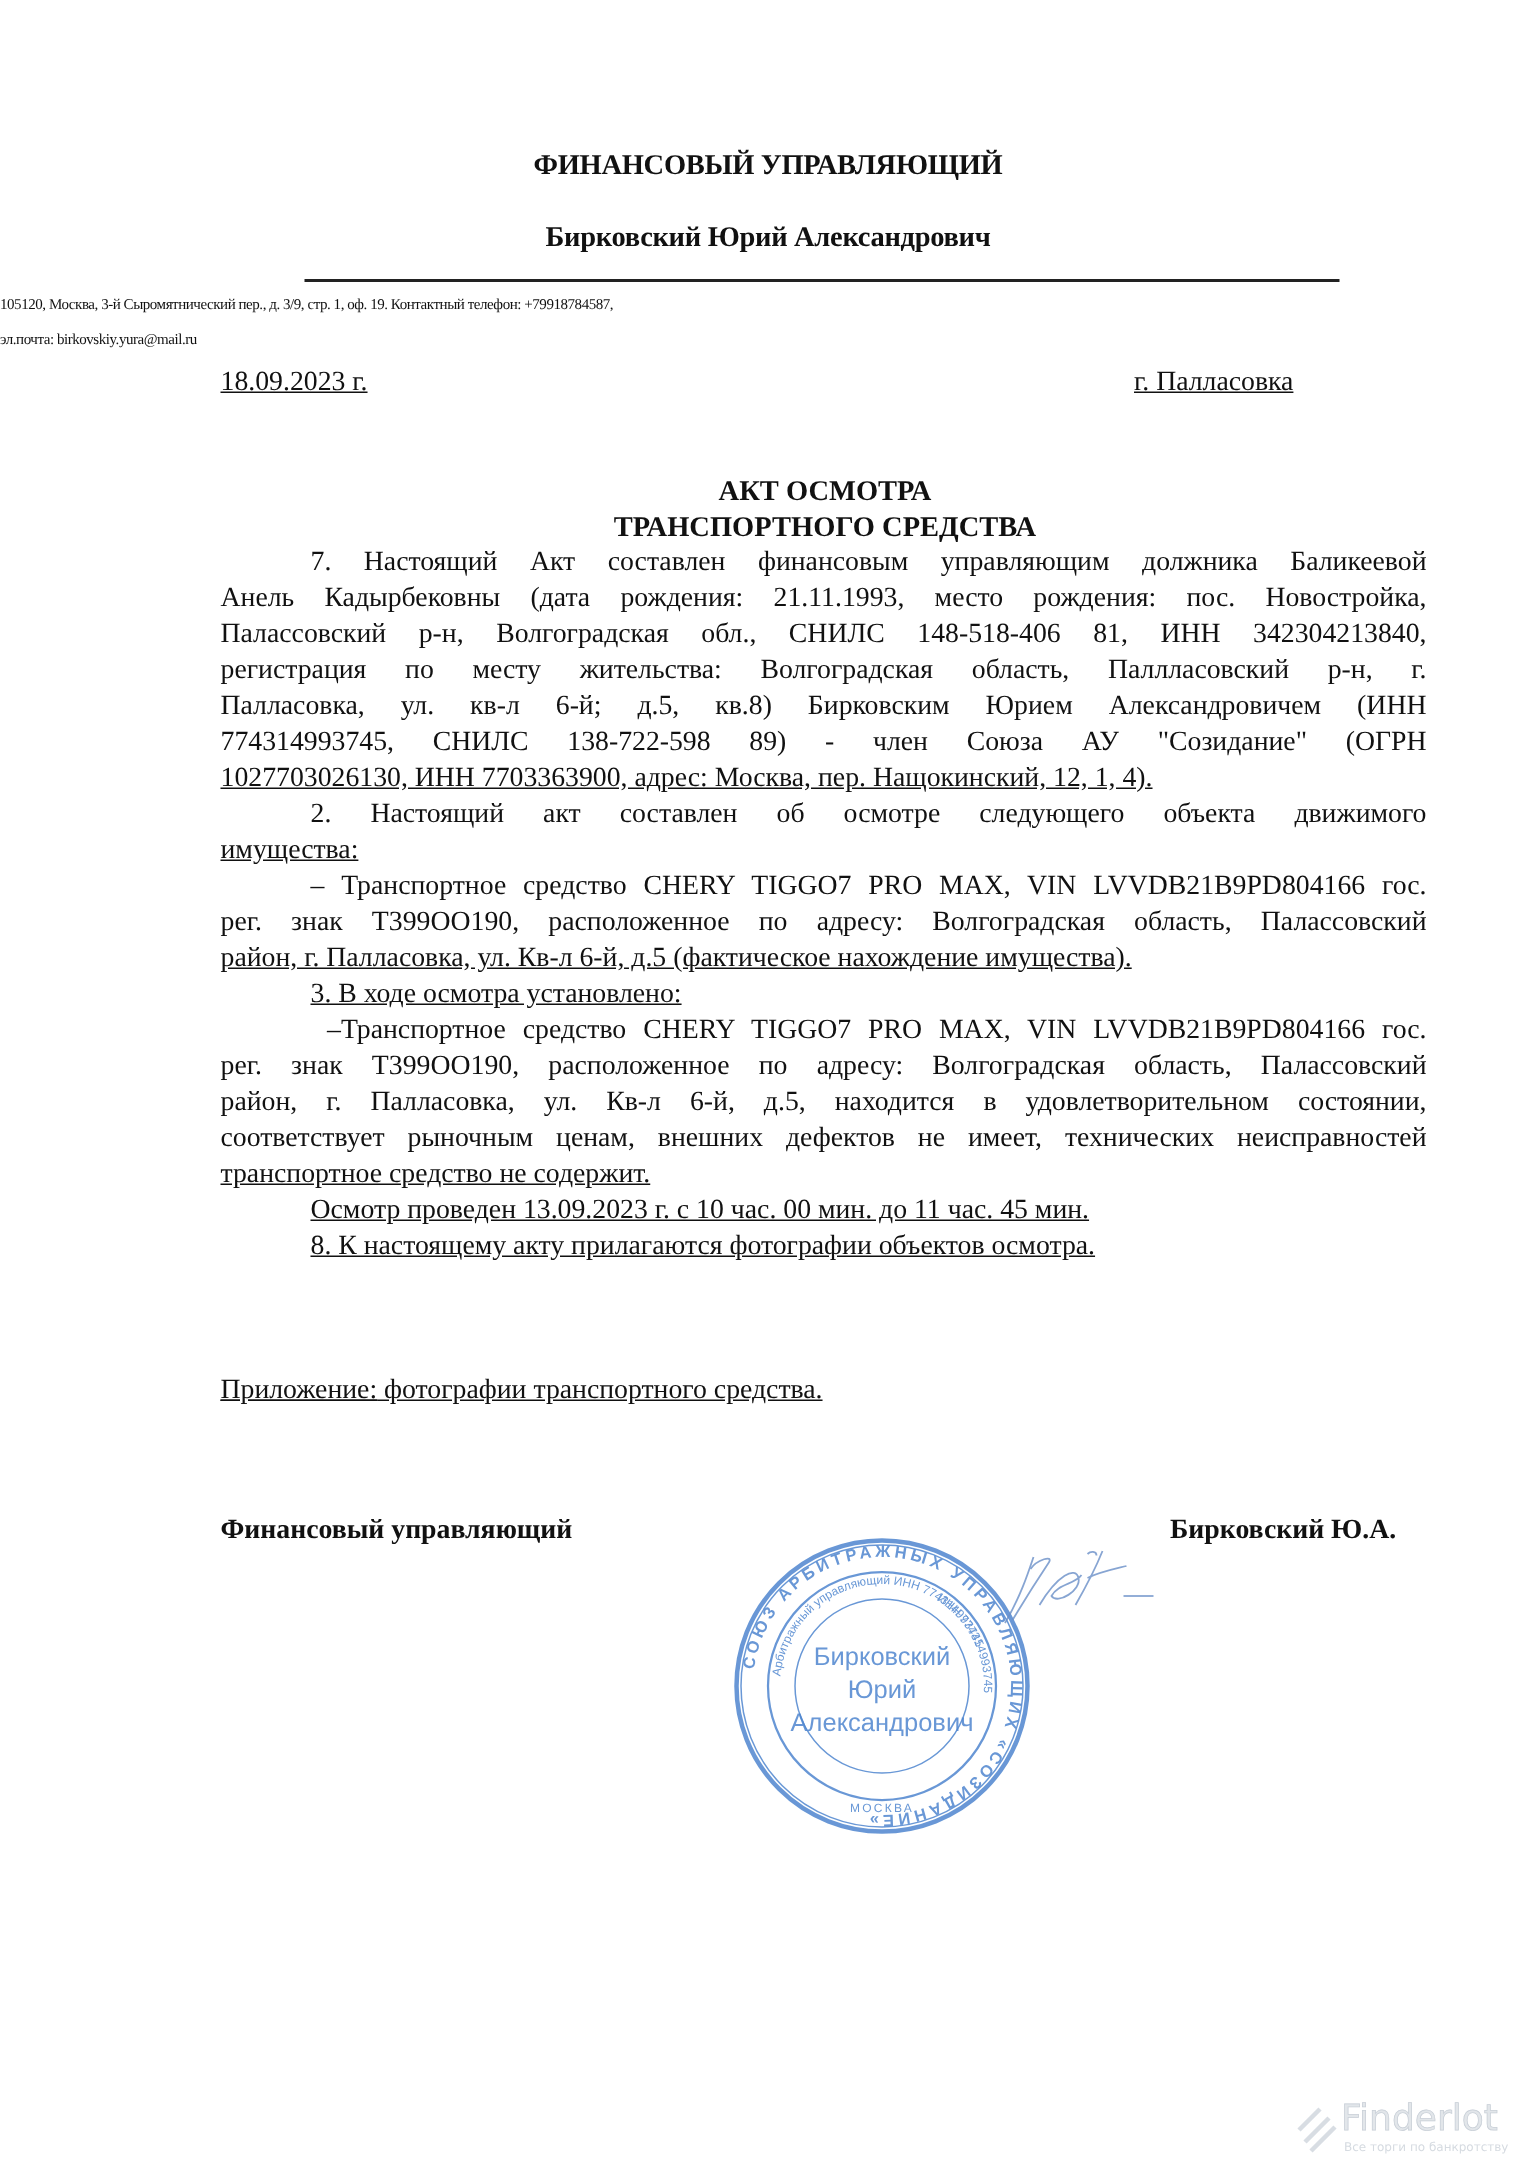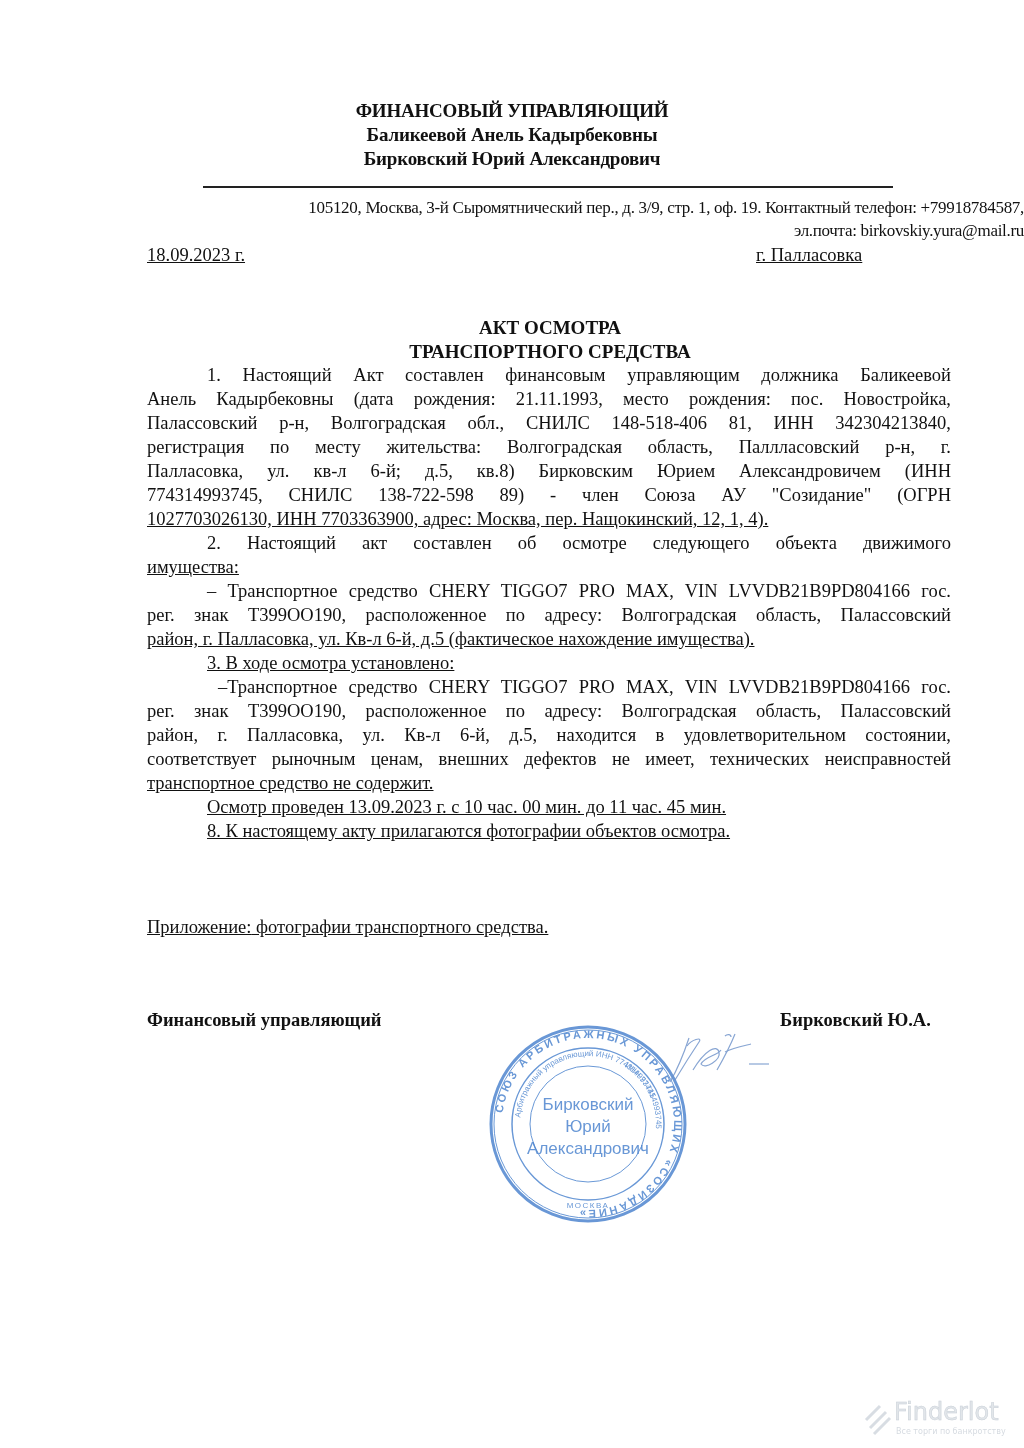--- a/index.html
+++ b/index.html
@@ -1,50 +1,49 @@
 <!DOCTYPE html>
 <html><head>
 <meta charset="utf-8">
 <style>
   html, body { margin: 0; padding: 0; background: #ffffff; }
   body { width: 1024px; height: 1448px; position: relative; overflow: hidden;
          font-family: "Liberation Serif", "DejaVu Serif", serif; color: #111; }
   .page { position: absolute; left: 0; top: 0; width: 1024px; height: 1448px; }
   .hdr { position: absolute; left: 0; width: 1024px; text-align: center; font-weight: bold; font-size: 19px; letter-spacing: -0.2px; }
   .rule { position: absolute; left: 203px; top: 186px; width: 690px; height: 0; border-top: 2px solid #222; }
-  .addr { position: absolute; left: 0; width: 1024px; text-align: right; font-size: 17px; letter-spacing: -0.3px; }
+  .addr { position: absolute; left: 0; width: 1024px; text-align: left; font-size: 10px; letter-spacing: -0.3px; }
   .line { position: absolute; font-size: 18.5px; white-space: nowrap; text-decoration: underline; }
   .just { position: absolute; left: 147px; width: 804px; font-size: 18.5px; text-align: justify; text-align-last: justify; white-space: nowrap; }
   .title { position: absolute; left: 0; width: 1100px; text-align: center; font-weight: bold; font-size: 19px; }
   .sig { position: absolute; font-weight: bold; font-size: 18.5px; }
   .u { text-decoration: underline; }
   .stamp { position: absolute; left: 488px; top: 1024px; width: 200px; height: 200px; }
   .signature { position: absolute; left: 665px; top: 1030px; width: 110px; height: 60px; }
   .wm { position: absolute; left: 862px; top: 1390px; width: 160px; height: 50px; }
 </style>
 </head>
 <body>
 
 <div class="page">
 
   <div class="hdr" style="top:100px">ФИНАНСОВЫЙ УПРАВЛЯЮЩИЙ</div>
-  <div class="hdr" style="top:124px">Баликеевой Анель Кадырбековны</div>
   <div class="hdr" style="top:148px">Бирковский Юрий Александрович</div>
   <div class="rule"></div>
   <div class="addr" style="top:198px">105120, Москва, 3-й Сыромятнический пер., д. 3/9, стр. 1, оф. 19. Контактный телефон: +79918784587,</div>
   <div class="addr" style="top:221px">эл.почта: birkovskiy.yura@mail.ru</div>
 
   <div class="line" style="left:147px; top:245px">18.09.2023 г.</div>
   <div class="line" style="left:756px; top:245px">г. Палласовка</div>
 
   <div class="title" style="left:0; width:1100px; top:317px">АКТ ОСМОТРА</div>
   <div class="title" style="left:0; width:1100px; top:341px">ТРАНСПОРТНОГО СРЕДСТВА</div>
 
   <div>
-    <div class="just" style="top:365px; left:207px; width:744px">1.   Настоящий Акт составлен финансовым управляющим должника Баликеевой</div>
+    <div class="just" style="top:365px; left:207px; width:744px">7.   Настоящий Акт составлен финансовым управляющим должника Баликеевой</div>
     <div class="just" style="top:389px">Анель Кадырбековны (дата рождения: 21.11.1993, место рождения: пос. Новостройка,</div>
     <div class="just" style="top:413px">Палассовский р-н, Волгоградская обл., СНИЛС 148-518-406 81, ИНН 342304213840,</div>
     <div class="just" style="top:437px">регистрация по месту жительства: Волгоградская область, Паллласовский р-н, г.</div>
     <div class="just" style="top:461px">Палласовка, ул. кв-л 6-й; д.5, кв.8) Бирковским Юрием Александровичем (ИНН</div>
     <div class="just" style="top:485px">774314993745, СНИЛС 138-722-598 89) - член Союза АУ "Созидание" (ОГРН</div>
     <div class="line" style="top:509px; left:147px">1027703026130, ИНН 7703363900, адрес: Москва, пер. Нащокинский, 12, 1, 4).</div>
   </div>
 
   <div>
     <div class="just" style="top:533px; left:207px; width:744px">2.   Настоящий акт составлен об осмотре следующего объекта движимого</div>

